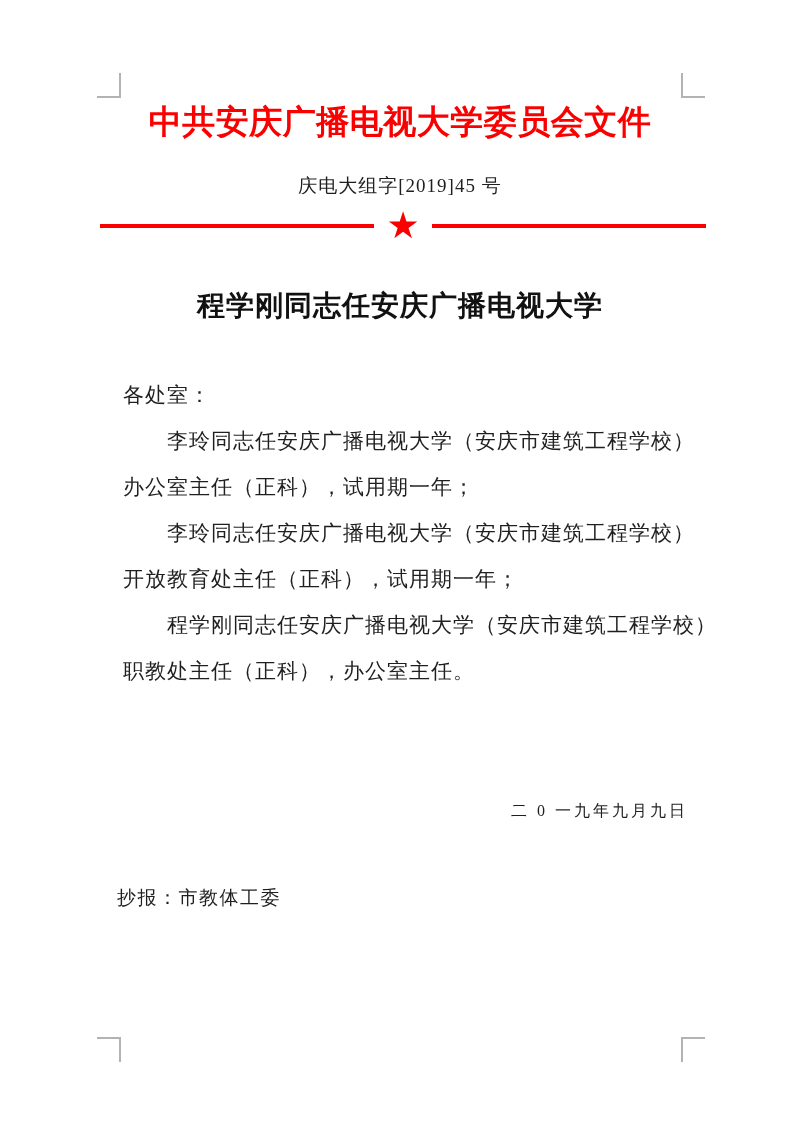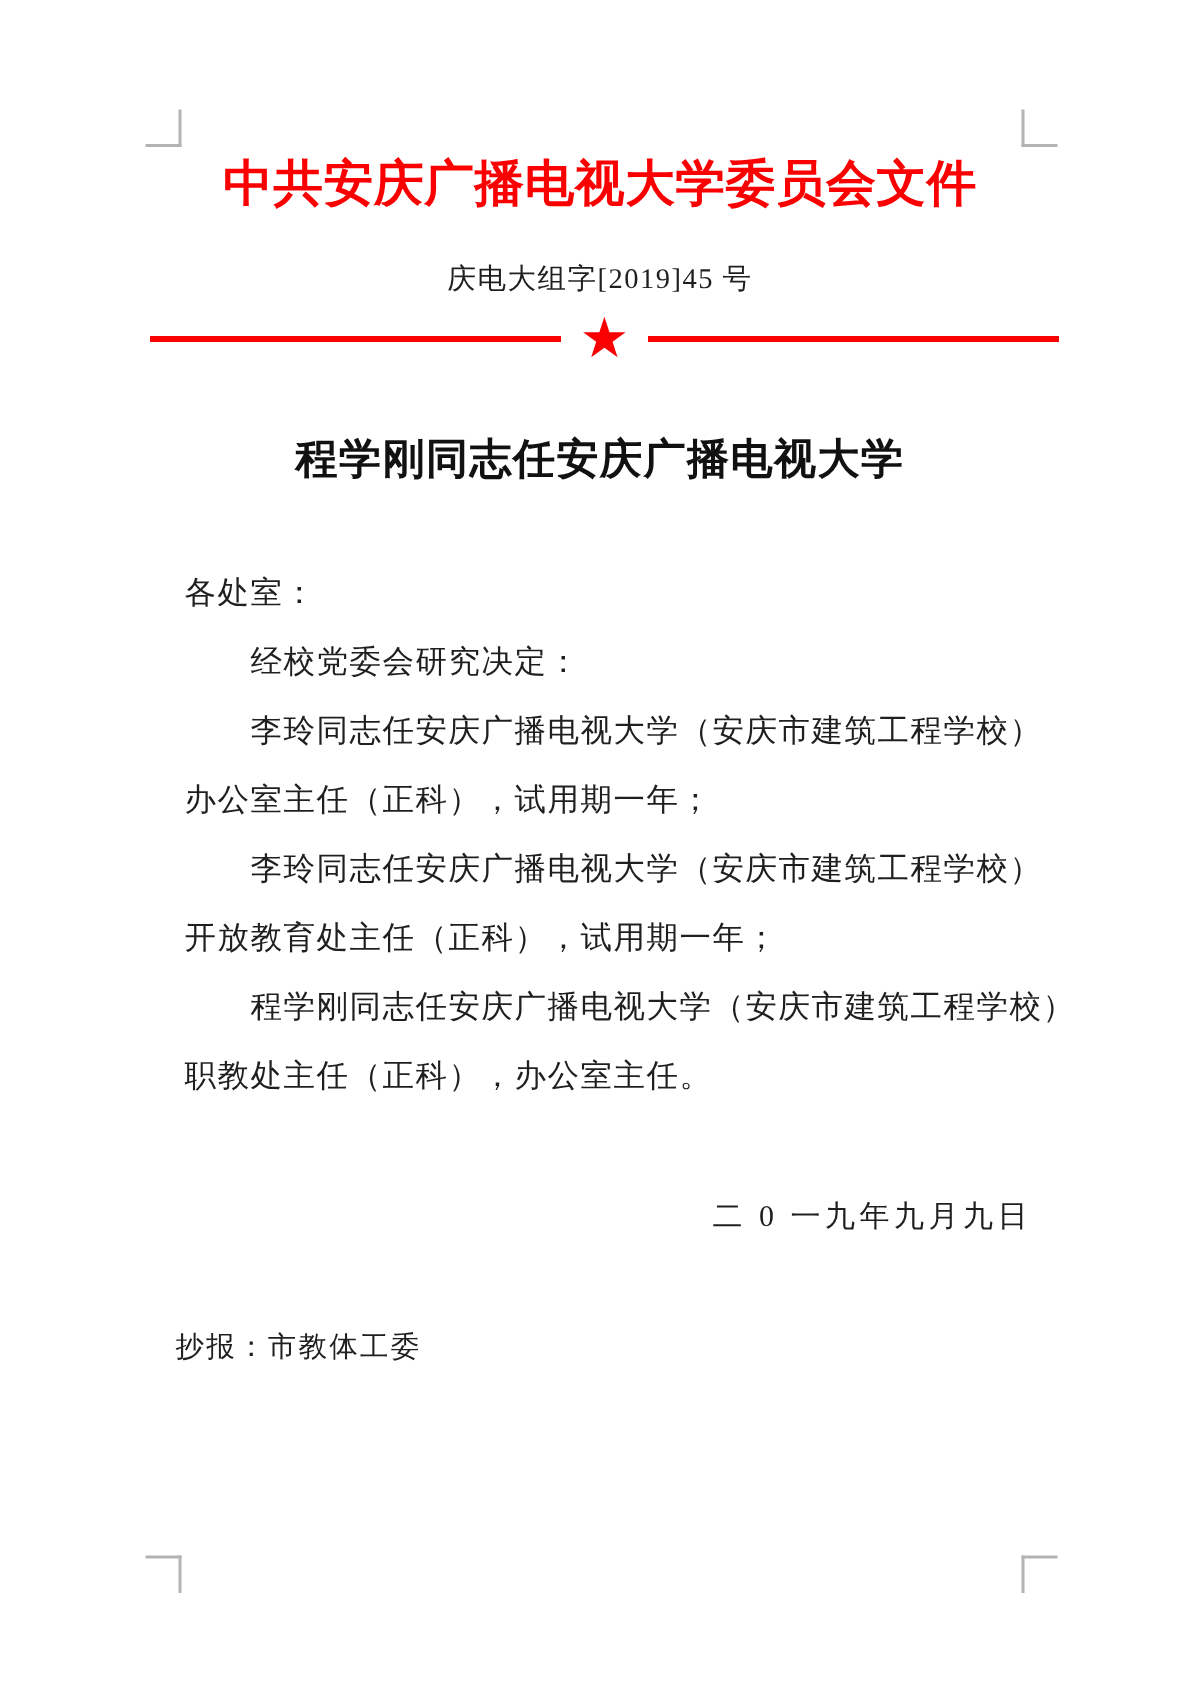--- a/index.html
+++ b/index.html
@@ -134,21 +134,21 @@
     text-align: center;
   }
   .sig-org {
     font-size: 21px;
     letter-spacing: 1.5px;
     height: 45px;
     line-height: 32px;
     white-space: nowrap;
   }
   .sig-date {
-    font-size: 20px;
+    font-size: 16px;
     letter-spacing: 3px;
     height: 42px;
     line-height: 28px;
     white-space: nowrap;
   }
 
   
   .copy-line {
     position: absolute;
     top: 885px;
@@ -177,21 +177,20 @@
     <span class="star">★</span>
     <span class="rule"></span>
   </div>
 
   <div class="doc-title">程学刚同志任安庆广播电视大学</div>
 
   <div class="body-block">
 
       <p class="line">各处室：</p>
 
-      <p class="line indented">经校党委会研究决定：</p>
 
       <p class="line indented">李玲同志任安庆广播电视大学（安庆市建筑工程学校）</p>
 
       <p class="line">办公室主任（正科），试用期一年；</p>
 
       <p class="line indented">李玲同志任安庆广播电视大学（安庆市建筑工程学校）</p>
 
       <p class="line">开放教育处主任（正科），试用期一年；</p>
 
       <p class="line indented">程学刚同志任安庆广播电视大学（安庆市建筑工程学校）</p>

